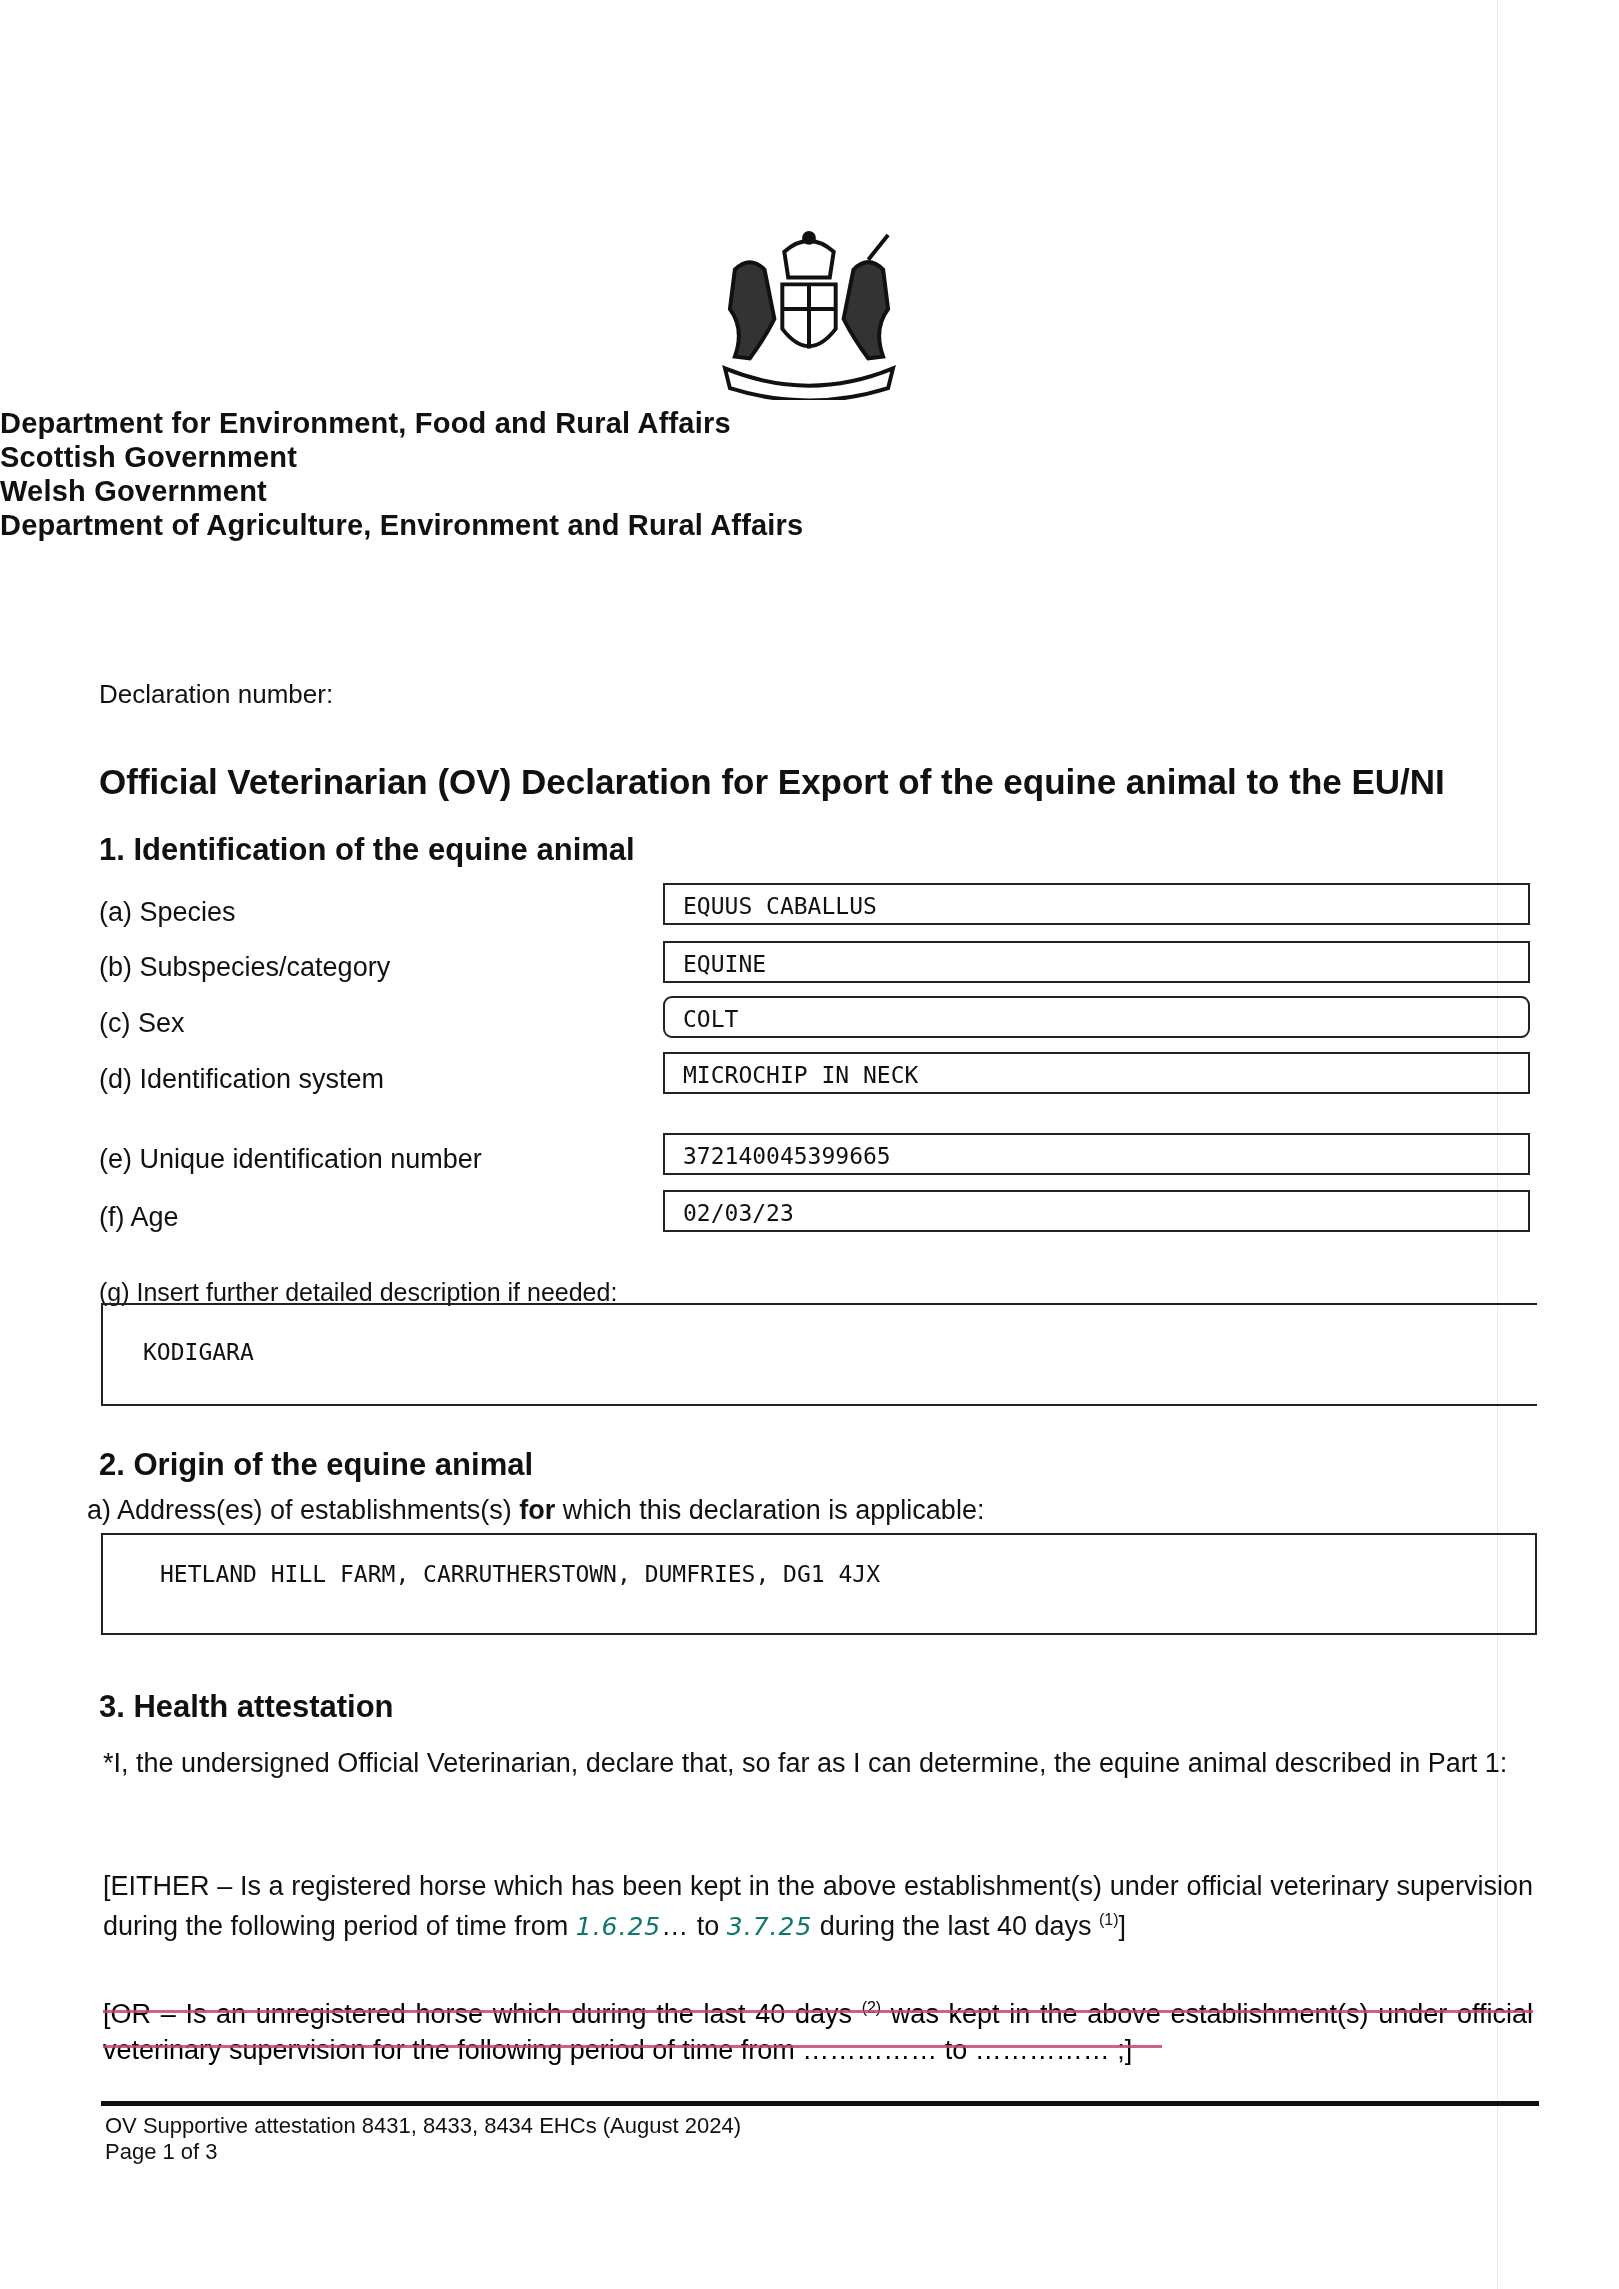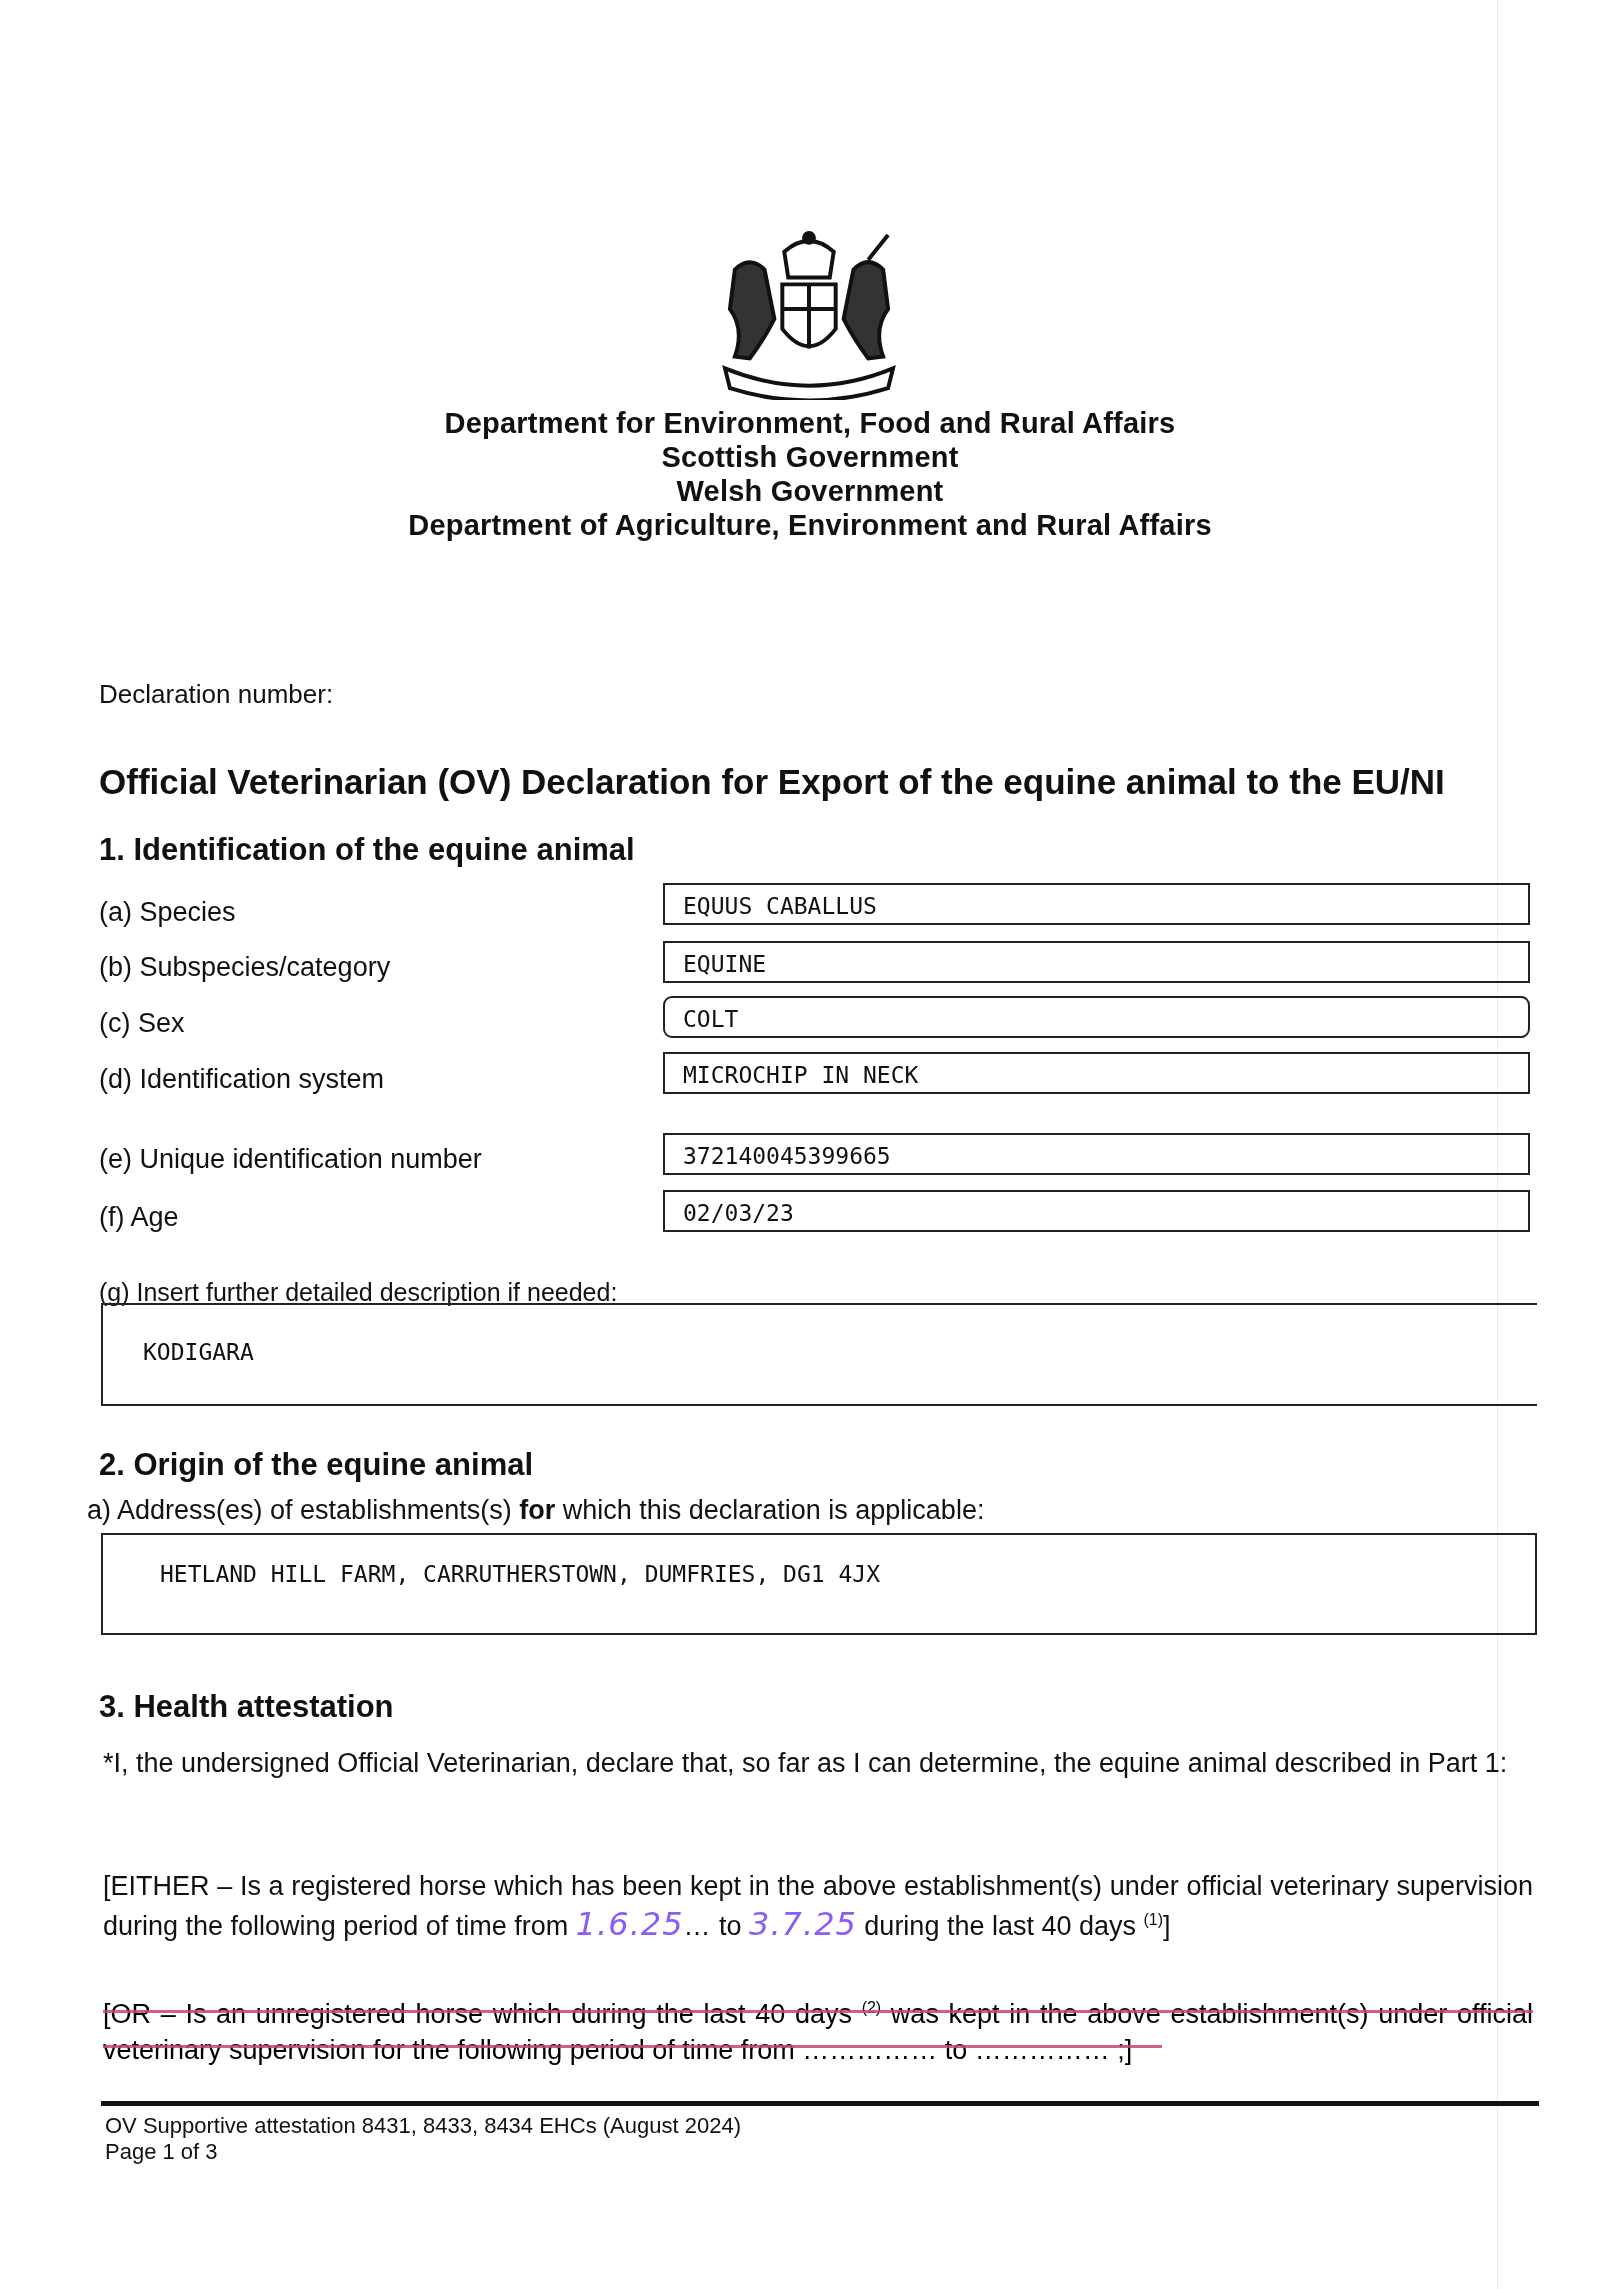--- a/index.html
+++ b/index.html
@@ -1,32 +1,32 @@
 <!DOCTYPE html>
 <html><head>
 <meta charset="utf-8">
 <style>
   html, body { margin: 0; padding: 0; background: #ffffff; }
   body { width: 1620px; height: 2290px; position: relative; overflow: hidden;
          font-family: "Liberation Sans", sans-serif; color: #111; }
   .page-edge { position: absolute; left: 1497px; top: 0; width: 1px; height: 2290px; background: #ececec; }
   .crest { position: absolute; left: 705px; top: 230px; width: 208px; height: 170px; }
-  .depts { position: absolute; left: 0; top: 406px; width: 1620px; text-align: center; }
+  .depts { position: absolute; left: 0; top: 406px; width: 1620px; }
   .depts div { font-weight: bold; font-size: 29px; line-height: 34px; letter-spacing: 0.2px; }
   .decl-num { position: absolute; left: 99px; top: 679px; font-size: 26px; }
   .title { position: absolute; left: 99px; top: 762px; font-size: 35px; font-weight: bold; white-space: nowrap; }
   .h1 { position: absolute; left: 99px; font-size: 31px; font-weight: bold; white-space: nowrap; }
   .lbl { position: absolute; left: 99px; font-size: 27px; white-space: nowrap; }
   .field { position: absolute; left: 663px; width: 867px; height: 42px; border: 2.5px solid #222;
            box-sizing: border-box; font-family: "DejaVu Sans Mono", monospace; font-size: 23px;
            padding: 8px 0 0 18px; }
   .bigbox { position: absolute; left: 101px; width: 1436px; border: 2.5px solid #222; border-left-width: 2px;
             box-sizing: border-box; font-family: "DejaVu Sans Mono", monospace; font-size: 23px; }
   .para { position: absolute; left: 103px; width: 1430px; font-size: 27px; line-height: 34px; text-align: justify; }
-  .hand { font-family: "DejaVu Sans", sans-serif; color: #8b5cf6; font-size: 32px; font-style: italic; }
+  .hand { font-family: "DejaVu Sans", sans-serif; color: #0f766e; font-size: 25px; font-style: italic; }
   .dots { letter-spacing: 1px; }
   .struck { position: absolute; left: 103px; width: 1430px; font-size: 27px; line-height: 36px; color: #000000; }
   .strike-line { position: absolute; height: 3px; background: #c8456a; opacity: 0.85; }
   sup { font-size: 16px; }
   .footer-rule { position: absolute; left: 101px; top: 2101px; width: 1438px; height: 5px; background: #111; }
   .footer { position: absolute; left: 105px; top: 2113px; font-size: 22px; line-height: 26px; }
 </style>
 </head>
 <body>
 

